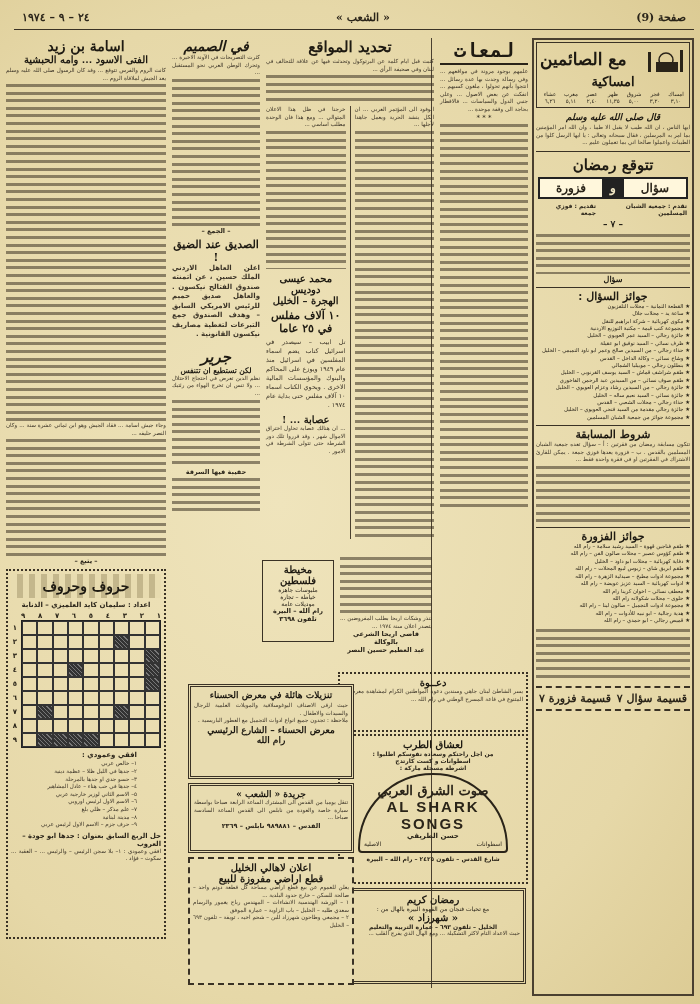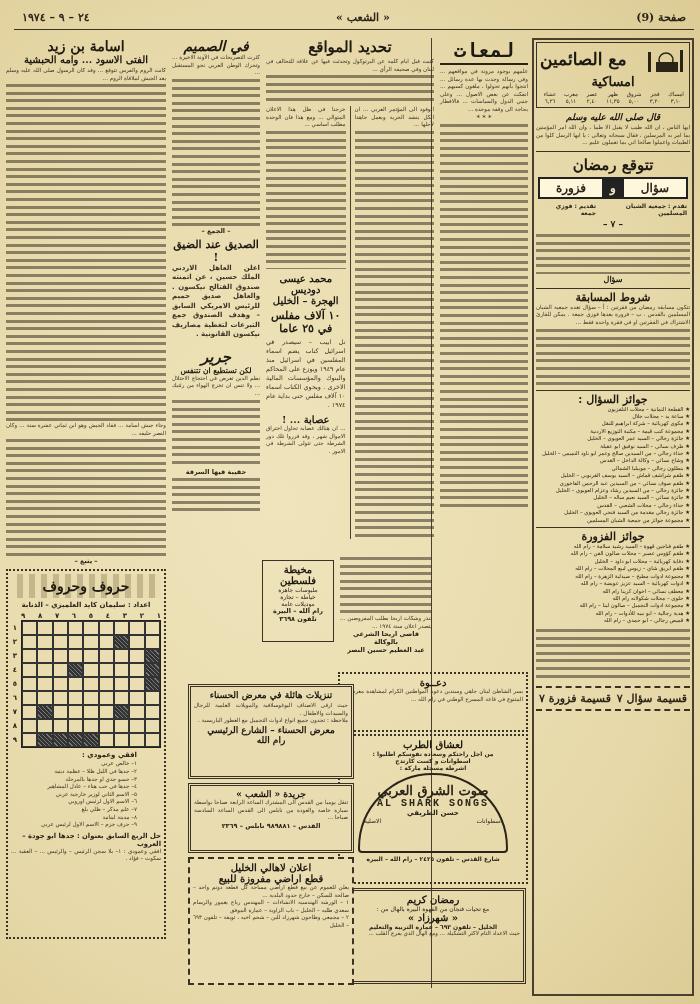--- a/index.html
+++ b/index.html
@@ -46,21 +46,21 @@
 
   .grid9 { display: grid; grid-template-columns: repeat(9, 1fr); border: 1px solid #222; width: 140px; }
   .grid9 div { height: 14px; border: 0.5px solid #333; }
   .grid9 .blk { background: repeating-linear-gradient(45deg,#333 0 2px,#777 2px 3px); }
   .nums { display: flex; justify-content: space-between; font-size: 7px; font-weight: bold; width: 140px; direction: ltr; flex-direction: row-reverse; }
   .rownums { display: flex; flex-direction: column; font-size: 7px; font-weight: bold; width: 12px; text-align: center; }
   .rownums span { height: 14px; line-height: 14px; }
 
   .seal { width: 150px; height: 90px; margin: 2px auto; border-radius: 75px 75px 4px 4px; border: 2px solid #2a2419; position: relative; text-align: center; }
   .seal .arc { font-family: "DejaVu Serif", serif; font-weight: bold; font-size: 16px; padding-top: 8px; }
-  .seal .eng { font-family: Liberation Mono, monospace; font-weight: bold; font-size: 10px; letter-spacing: 2px; direction: ltr; }
+  .seal .eng { font-family: Liberation Sans, sans-serif; font-weight: bold; font-size: 15px; letter-spacing: 2px; direction: ltr; }
   .footer-bar { display: flex; justify-content: space-around; font-family: "DejaVu Serif", serif; font-weight: bold; font-size: 11px; padding: 4px 0; border-top: 2px dashed #3a3225; border-bottom: 2px dashed #3a3225; }
 </style>
 </head>
 <body>
 
 <div class="page">
 
   <div class="masthead">
     <span>صفحة (9)</span>
     <span>« الشعب »</span>
@@ -108,26 +108,20 @@
         <span class="mid">و</span>
         <span>فزورة</span>
       </div>
       <div style="display:flex; justify-content:space-between; font-size:6px; font-weight:bold; padding:0 3px;">
         <span>تقدم : جمعية الشبان المسلمين</span>
         <span>تقديم : فوزي جمعة</span>
       </div>
       <div class="head-xl" style="font-size:9px; margin:3px 0;">– ٧ –</div>
       <div class="txt fill" style="height:42px;"></div>
       <div class="head-xl" style="font-size:8px;">سؤال</div>
-    </div>
-
-    <div style="border-top:1px solid #3a3225; margin-top:4px; padding-top:2px;">
-      <div class="head-xl" style="font-size:11px;">شروط المسابقة</div>
-      <div class="txt">تتكون مسابقة رمضان من فقرتين : أ – سؤال تعده جمعية الشبان المسلمين بالقدس . ب – فزورة يعدها فوزي جمعة . يمكن للقارئ الاشتراك في الفقرتين او في فقرة واحدة فقط ...</div>
-      <div class="txt fill" style="height:60px;"></div>
     </div>
 
     <div style="border-top:1px solid #3a3225; margin-top:3px; padding-top:2px;">
       <div class="head-xl" style="font-size:11px;">جوائز السؤال :</div>
       <ul class="prize">
         <li>القطعة الثمانية – محلات التلفزيون</li>
         <li>ساعة يد – محلات جلال</li>
         <li>مكوى كهربائية – شركة ابراهيم للنقل</li>
         <li>مجموعة كتب قيمة – مكتبة التوزيع الاردنية</li>
         <li>جائزة رجالي – السيد عمر العويوي – الخليل</li>
@@ -138,20 +132,26 @@
         <li>طقم شراشف قماش – السيد يوسف القرنوبي – الخليل</li>
         <li>طقم صوف نسائي – من السيدين عبد الرحمن الفاخوري</li>
         <li>جائزة رجالي – من السيدين رشاد وعزام العويوي – الخليل</li>
         <li>جائزة نسائي – السيد نعيم ساله – الخليل</li>
         <li>حذاء رجالي – محلات الشعبي – القدس</li>
         <li>جائزة رجالي مقدمة من السيد فتحي العويوي – الخليل</li>
         <li>مجموعة جوائز من جمعية الشبان المسلمين</li>
       </ul>
     </div>
 
+    <div style="border-top:1px solid #3a3225; margin-top:4px; padding-top:2px;">
+      <div class="head-xl" style="font-size:11px;">شروط المسابقة</div>
+      <div class="txt">تتكون مسابقة رمضان من فقرتين : أ – سؤال تعده جمعية الشبان المسلمين بالقدس . ب – فزورة يعدها فوزي جمعة . يمكن للقارئ الاشتراك في الفقرتين او في فقرة واحدة فقط ...</div>
+      <div class="txt fill" style="height:60px;"></div>
+    </div>
+
     <div style="border-top:1px solid #3a3225; margin-top:3px; padding-top:2px;">
       <div class="head-xl" style="font-size:11px;">جوائز الفزورة</div>
       <ul class="prize">
         <li>طقم فناجين قهوة – السيد رشيد سلامة – رام الله</li>
         <li>طقم كؤوس عصير – محلات صالون الفن – رام الله</li>
         <li>دفاية كهربائية – محلات ابو داود – الخليل</li>
         <li>طقم ابريق شاي – زيوس لبيع المحلات – رام الله</li>
         <li>مجموعة ادوات مطبخ – صيدلية الزهرة – رام الله</li>
         <li>ادوات كهربائية – السيد عزيز عويضة – رام الله</li>
         <li>معطف نسائي – اخوان كرينا رام الله</li>

